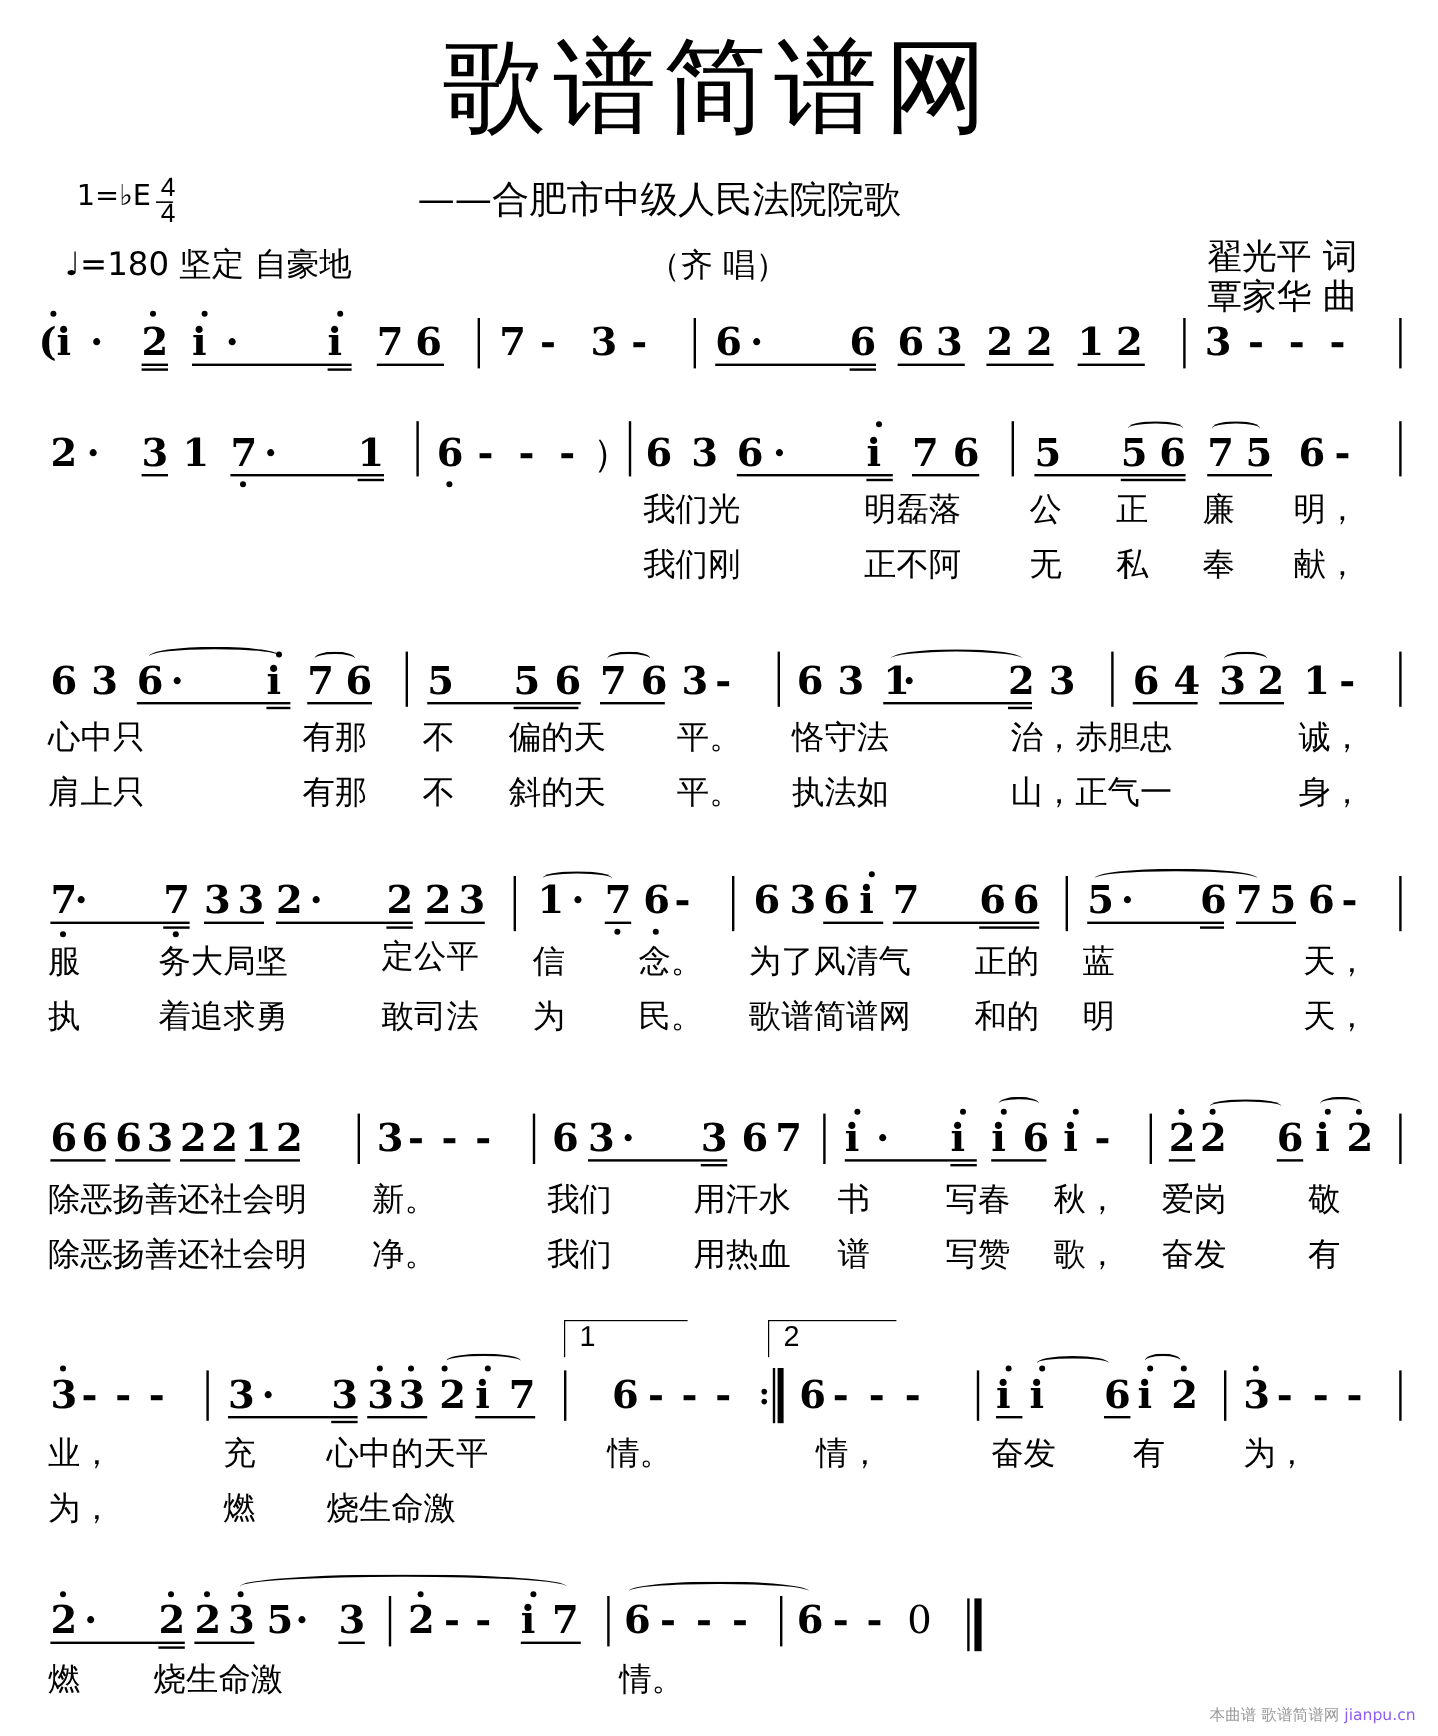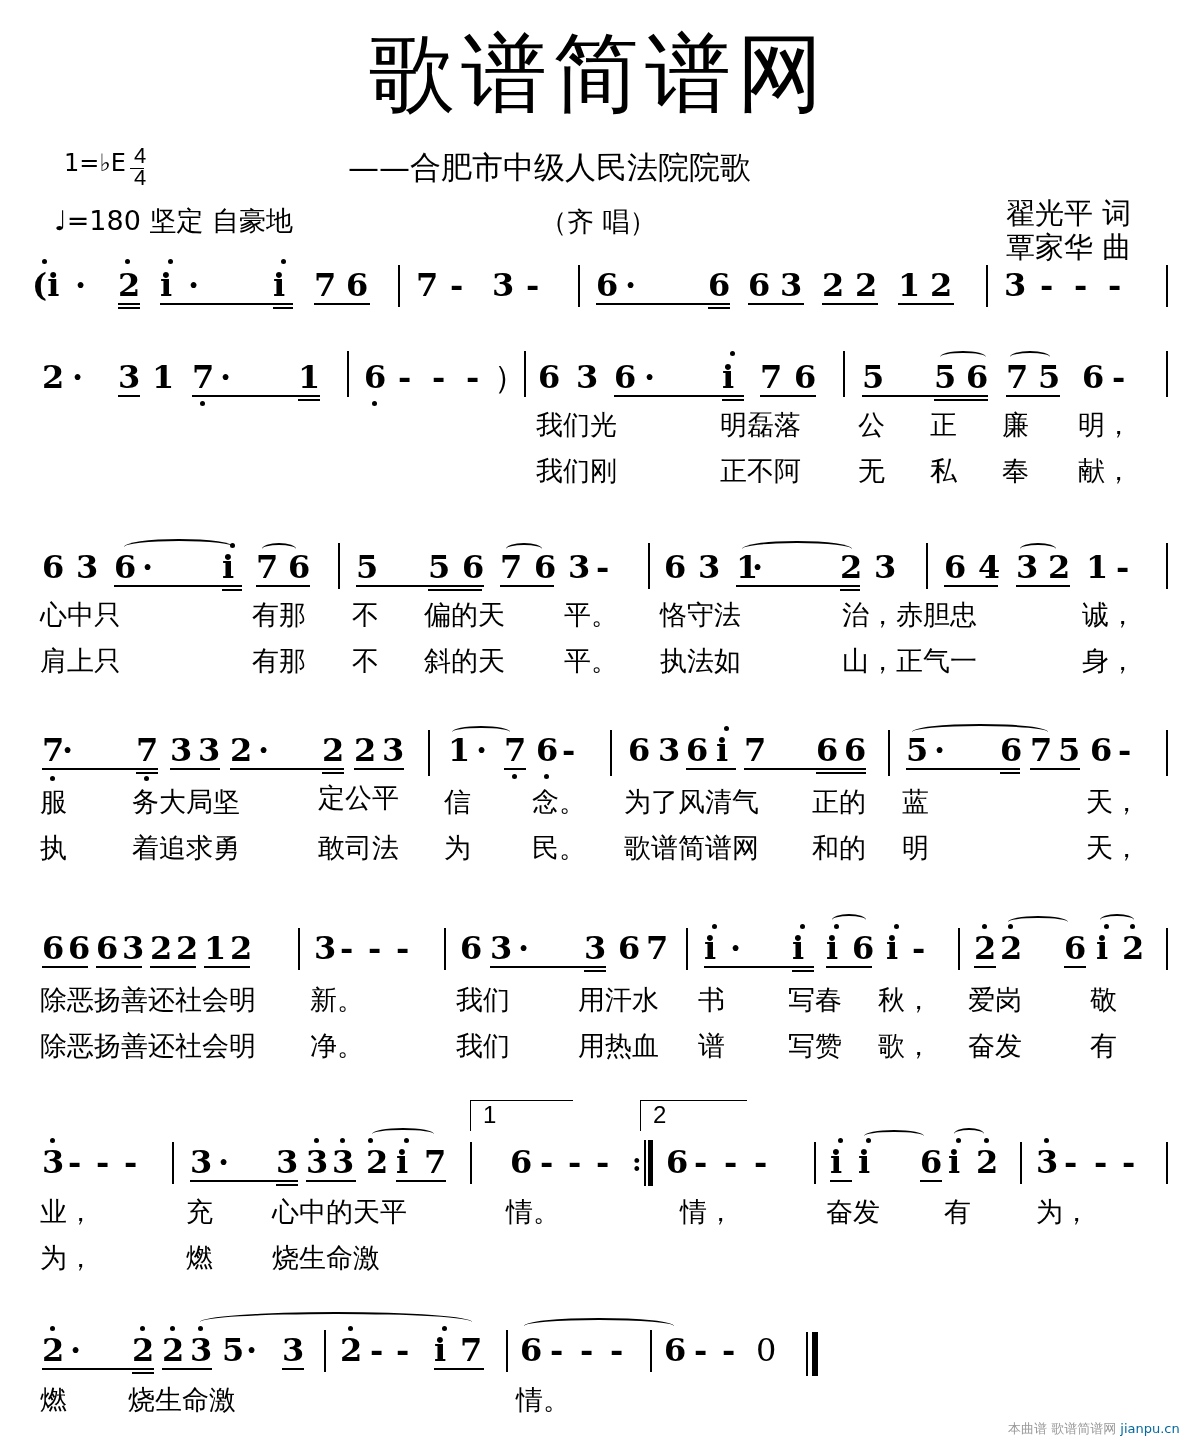--- a/index.html
+++ b/index.html
@@ -17,21 +17,21 @@
   .credits{left:1006px;top:196px;font-size:29px;line-height:34px;}
   .row{position:absolute;left:0;width:1198px;}
   .note{position:absolute;font-family:"DejaVu Serif",serif;font-weight:bold;font-size:32px;line-height:40px;}
   .bar{position:absolute;width:1.5px;background:#000;}
   .lyr{position:absolute;font-family:"DejaVu Sans",sans-serif;font-size:27px;line-height:32px;}
   .ul{position:absolute;height:2px;background:#000;}
   .slur{position:absolute;border-top:2px solid #000;border-radius:50% 50% 0 0;height:10px;}
   .dot{position:absolute;width:5px;height:5px;border-radius:50%;background:#000;}
   .volta{position:absolute;border-left:1.5px solid #000;border-top:1.5px solid #000;height:30px;font-family:"Liberation Sans",sans-serif;font-size:24px;padding-left:12px;line-height:28px;}
   .wm{position:absolute;left:1008px;top:1420px;font-family:"DejaVu Sans",sans-serif;font-size:13px;color:#999;}
-  .wm b{color:#0369a1;font-weight:normal;}
+  .wm b{color:#8b5cf6;font-weight:normal;}
   .finalbar{position:absolute;width:6px;background:#000;}
 </style>
 </head>
 <body>
 
 <div class="abs title">歌谱简谱网</div>
 <div class="abs meta key">1=♭E</div>
 <div class="abs ts">
   <span>4</span>
   <span class="bar"></span>

